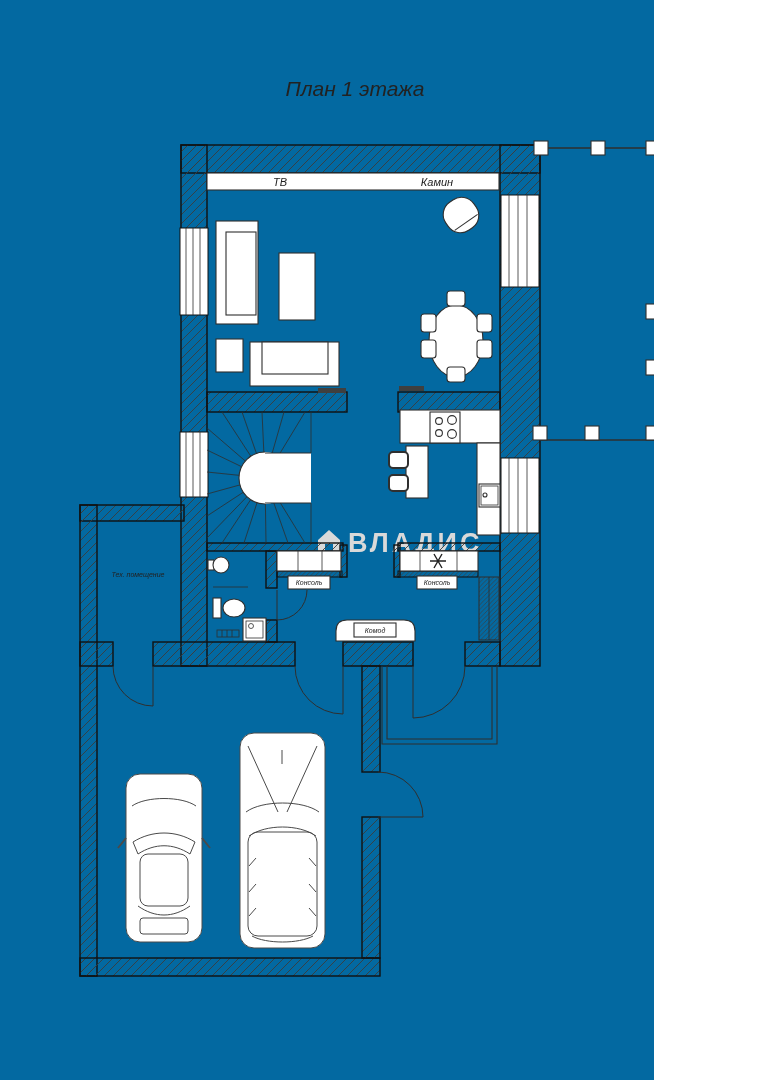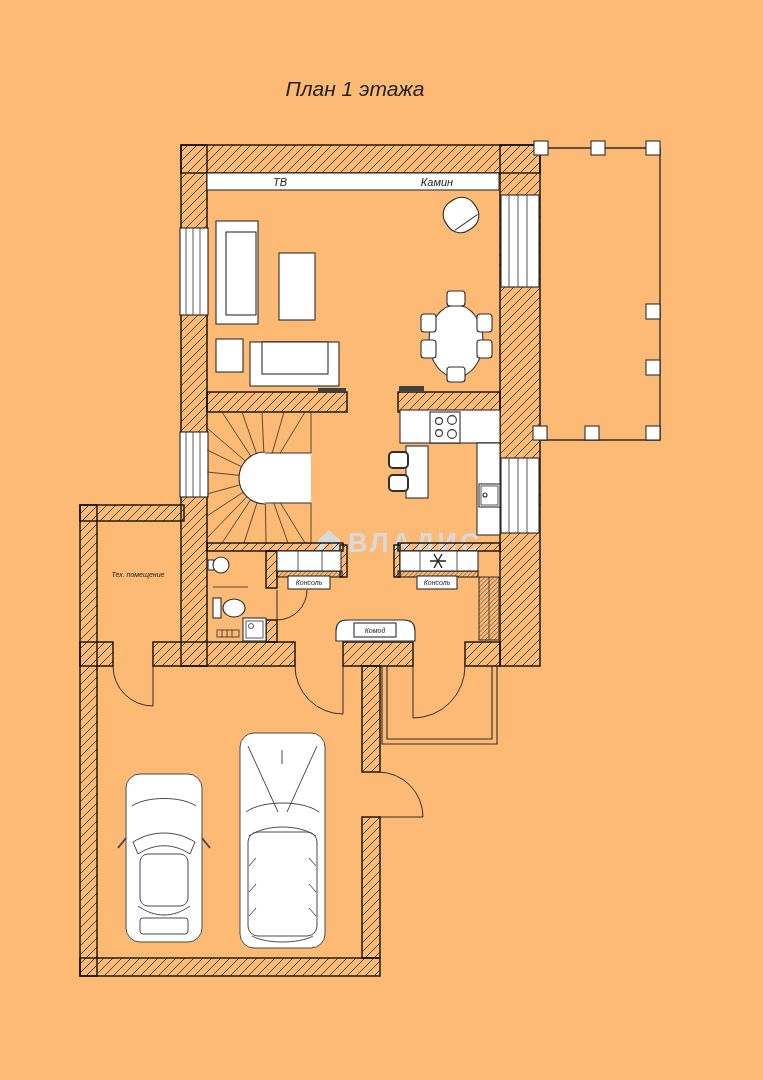--- a/index.html
+++ b/index.html
@@ -1,16 +1,16 @@
 <!DOCTYPE html>
 <html><head>
 <meta charset="utf-8">
 <style>
   html,body{margin:0;padding:0;background:#fff;}
-  #stage{position:relative;width:763px;height:1080px;background:#fdba74;overflow:hidden;
+  #stage{position:relative;width:654px;height:1080px;background:#0369a1;overflow:hidden;
          font-family:"Liberation Sans",sans-serif;}
   svg{position:absolute;left:0;top:0;}
   .wall{fill:url(#hatch);stroke:#111;stroke-width:1.4;}
   .wallD{fill:url(#hatchD);stroke:#111;stroke-width:1;}
   .win{fill:#fff;stroke:#111;stroke-width:1;}
   .furn{fill:#fff;stroke:#2f2f2f;stroke-width:1.1;}
   .ln{fill:none;stroke:#2f2f2f;stroke-width:1.1;}
   .thin{fill:none;stroke:#2f2f2f;stroke-width:0.8;}
   .door{fill:none;stroke:#2f2f2f;stroke-width:1;}
   .bar{fill:#3f3f3f;stroke:none;}

